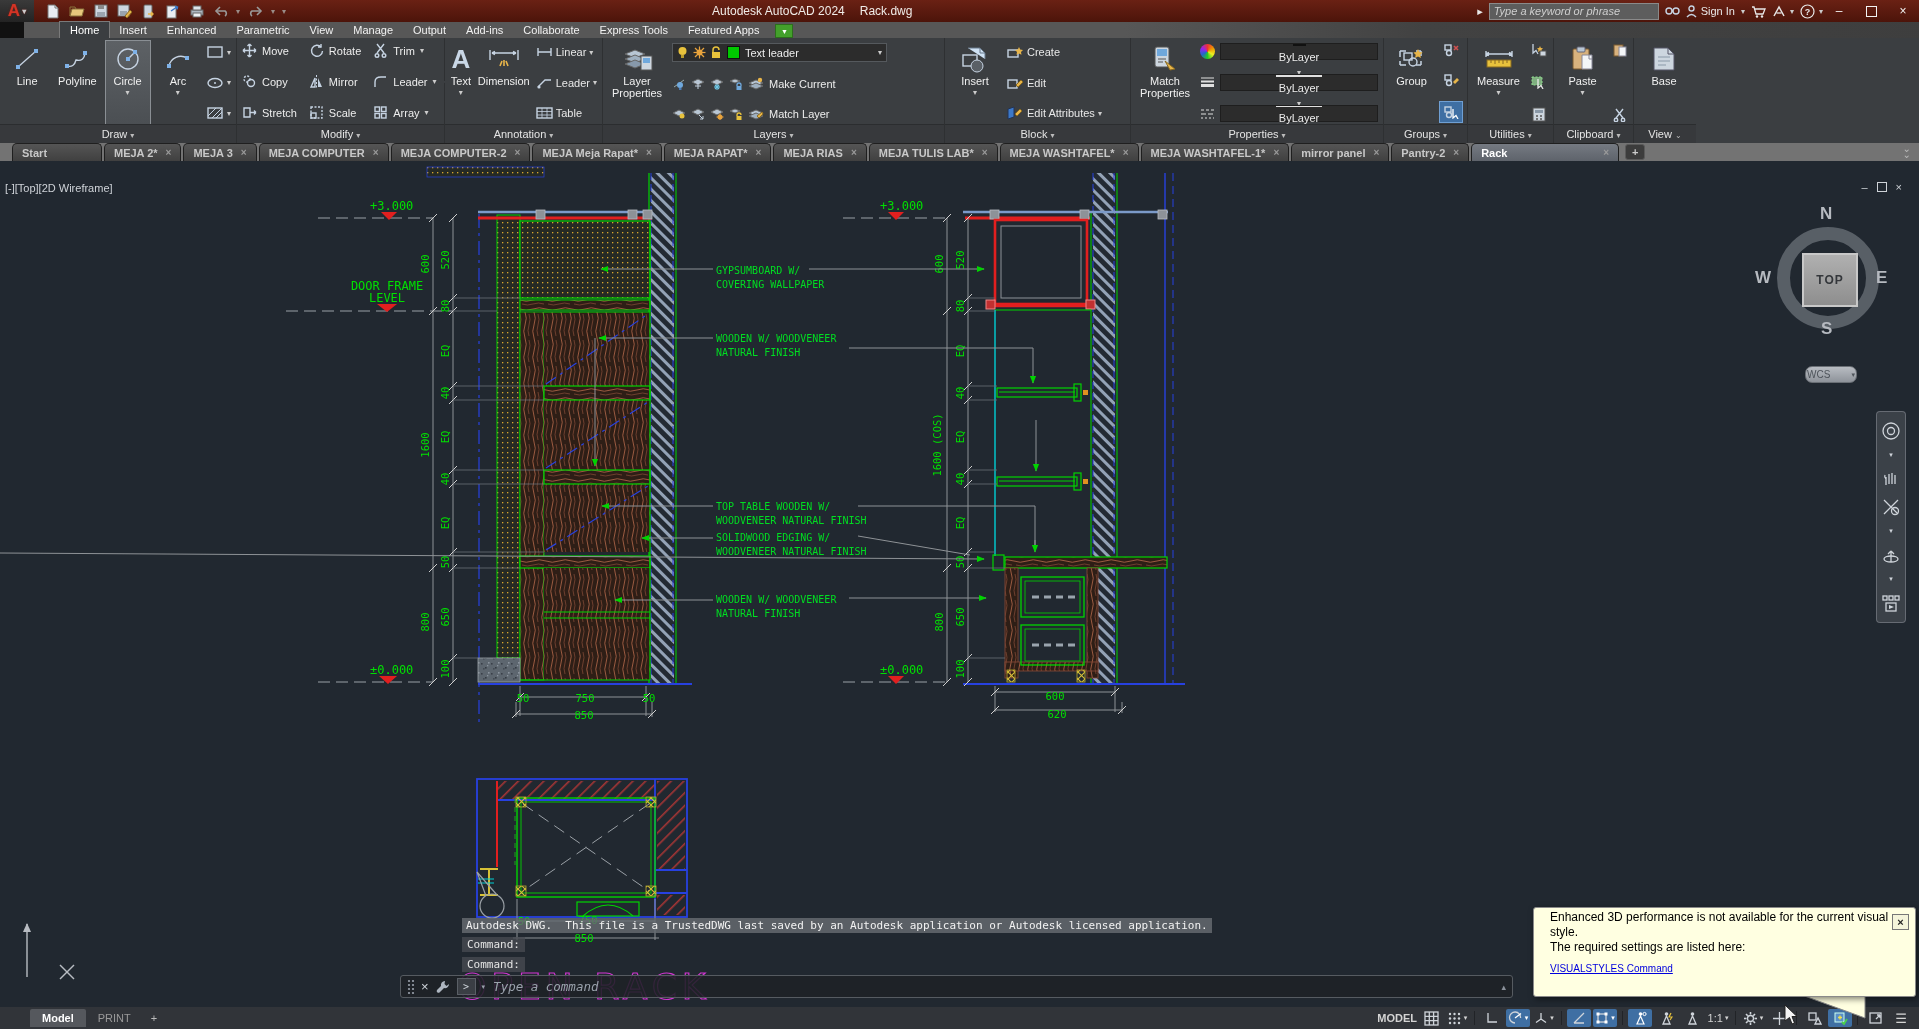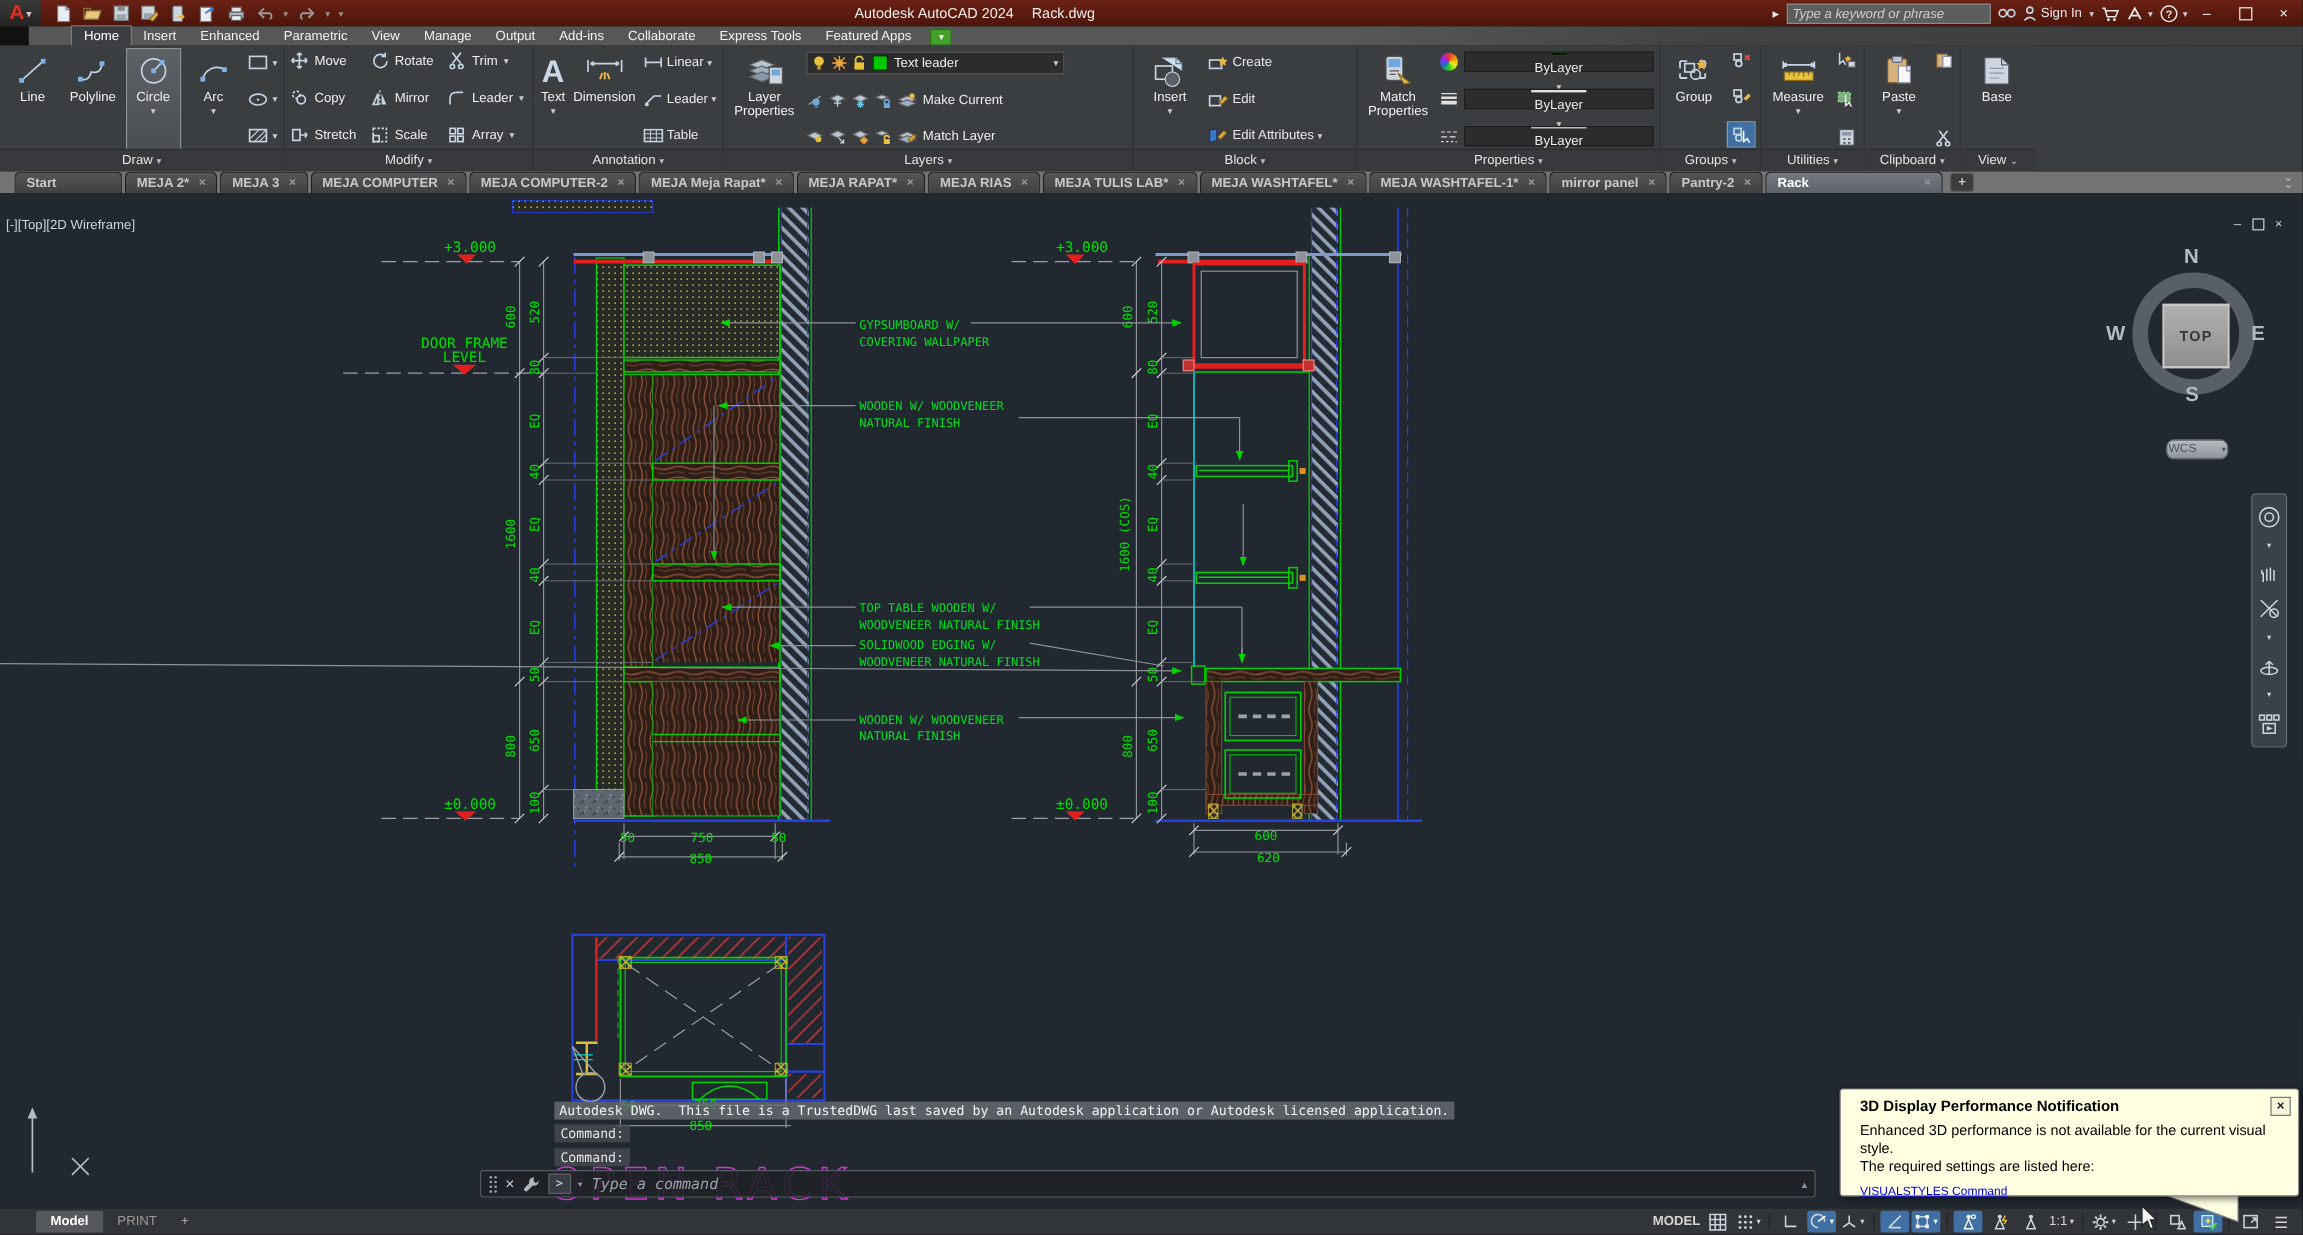--- a/index.html
+++ b/index.html
@@ -1418,21 +1418,20 @@
         <path d="M8,8 L12,4 M12,4 h-3 M12,4 v3" class="ic2" stroke-width="1"></path>
       </svg>
     </div>
   <div class="sbi" style="font-size:13px;margin-right:6px">☰</div>
 </div>
 
 <svg class="abs" id="ntail" width="80" height="26">
     <polygon points="4,0 70,0 70,24" fill="#ffffe1" stroke="#8a8a8a" stroke-width="1"></polygon>
   </svg>
 <div class="abs" id="notif">
-  <div class="ntitle">3D Display Performance Notification</div>
   <div id="nclose">×</div>
   <div class="nbody"><span>Enhanced 3D performance is not available for the current visual style.</span><br><span>The required settings are listed here:</span></div>
   <div class="nlink">VISUALSTYLES Command</div>
 </div>
 
 <svg class="abs" id="cursor" width="16" height="22">
     <path d="M1,1 L1,17 L5.5,13.5 L8,20 L10.5,19 L8,12.5 L13,12.5 Z" fill="#f4f4f4" stroke="#222" stroke-width="1"></path>
   </svg>
 
 </body></html>

